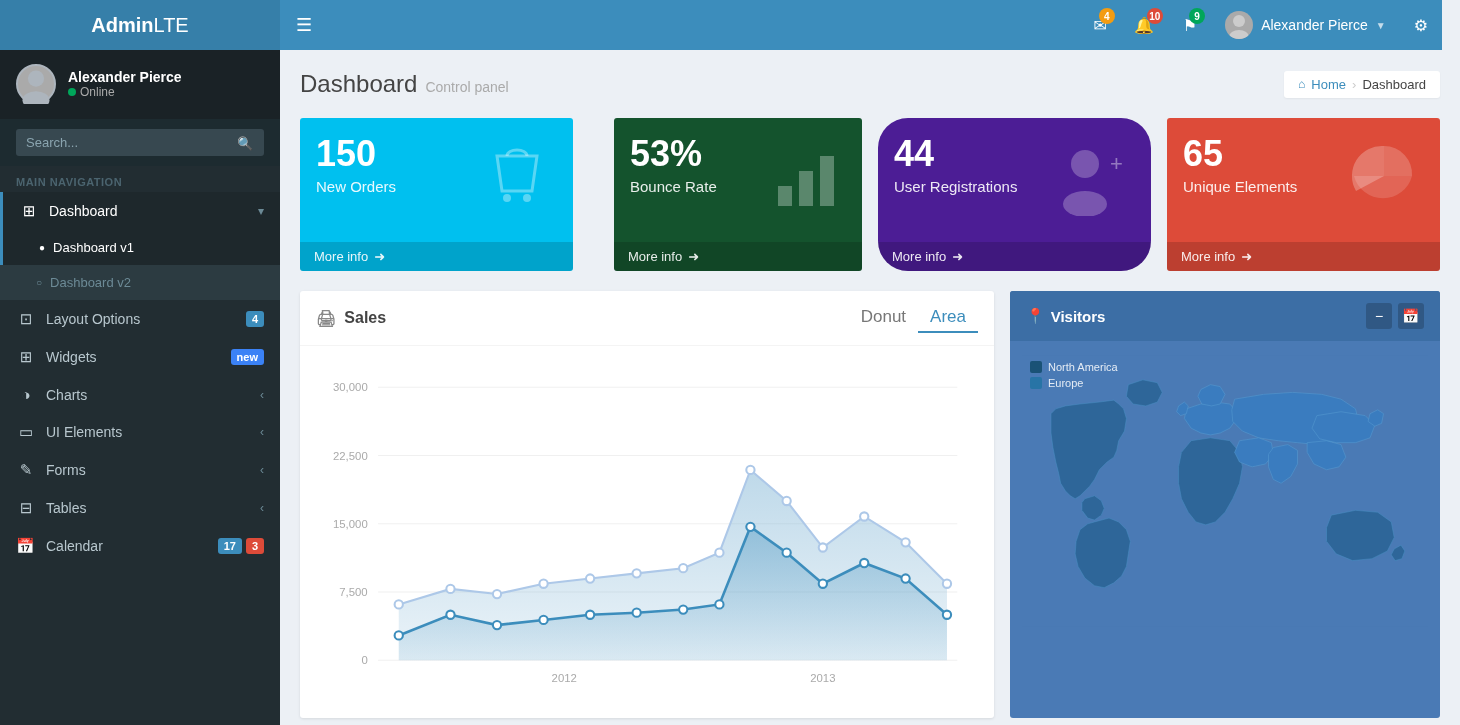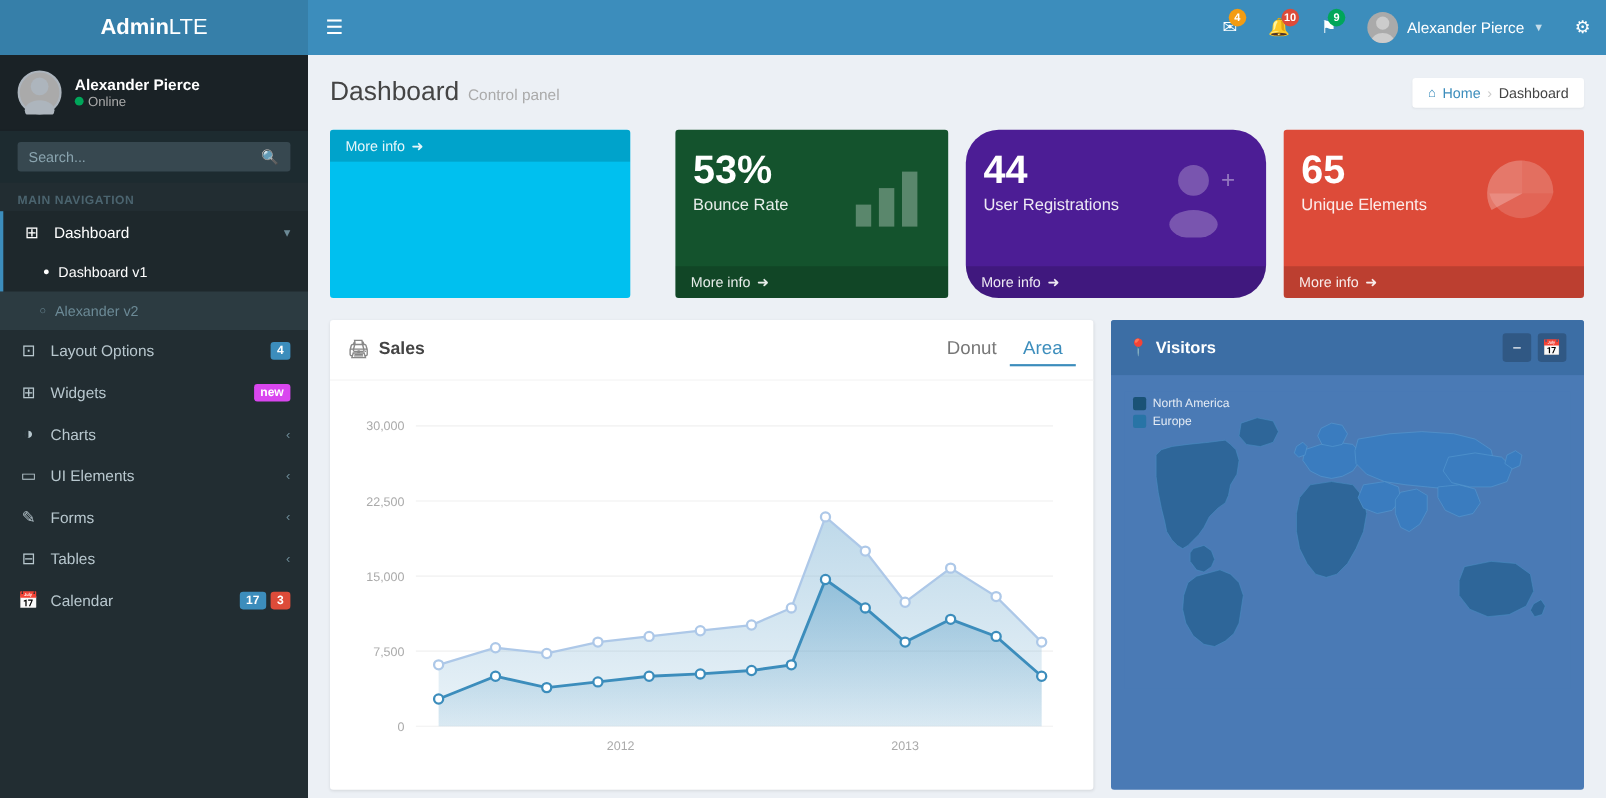--- a/index.html
+++ b/index.html
@@ -6,21 +6,21 @@
     body { font-family: 'Source Sans Pro', 'Helvetica Neue', Helvetica, Arial, sans-serif; font-size: 14px; background: #ecf0f5; }
 
     
     .navbar {
       background: #3c8dbc;
       height: 50px;
       display: flex;
       align-items: center;
       padding: 0;
       position: fixed;
-      top: 0; left: 0; right: 0;
+      top: 0; left: 0; right: 18px;
       z-index: 100;
     }
     .navbar-logo {
       width: 280px;
       background: #367fa9;
       height: 50px;
       display: flex;
       align-items: center;
       justify-content: center;
       font-size: 20px;
@@ -176,21 +176,21 @@
     .nav-item-icon { margin-right: 10px; width: 20px; text-align: center; font-size: 15px; }
     .nav-item-label { flex: 1; }
     .nav-item-badge {
       background: #f39c12;
       color: white;
       border-radius: 3px;
       font-size: 11px;
       padding: 2px 6px;
       font-weight: 700;
     }
-    .nav-item-badge.green { background: #d946ef; }
+    .nav-item-badge.green { background: #3b82f6; }
     .nav-item-badge.blue { background: #3c8dbc; }
     .nav-item-badge.red { background: #dd4b39; }
     .nav-item-arrow { font-size: 12px; color: #6c8a96; }
     .nav-sub { background: #2c3b41; }
     .nav-sub .nav-item { padding-left: 36px; font-size: 13px; }
     .nav-sub .nav-item::before {
       content: '○';
       margin-right: 8px;
       font-size: 10px;
       color: #6c8a96;
@@ -418,21 +418,21 @@
     <div class="nav-item active">
       <span class="nav-item-icon">⊞</span>
       <span class="nav-item-label">Dashboard</span>
       <span class="nav-item-arrow">▾</span>
     </div>
     <div class="nav-sub">
       <div class="nav-item active">
         <span>Dashboard v1</span>
       </div>
       <div class="nav-item" style="color:#6c8a96">
-        <span>Alexander v2</span>
+        <span>Dashboard v2</span>
       </div>
     </div>
 
     <div class="nav-item">
       <span class="nav-item-icon">⊡</span>
       <span class="nav-item-label">Layout Options</span>
       <span class="nav-item-badge blue">4</span>
     </div>
 
     <div class="nav-item">
@@ -484,20 +484,34 @@
         <span style="color:#3c8dbc;font-size:12px">⌂</span>
         <a style="color:#3c8dbc;text-decoration:none">Home</a>
         <span class="breadcrumb-sep">›</span>
         <span class="breadcrumb-current">Dashboard</span>
       </div>
     </div>
 
     <div class="info-boxes">
 
       <div class="info-box bg-cyan">
+        <div class="info-box-top">
+          <div class="info-box-text">
+            <div class="info-box-number">150</div>
+            <div class="info-box-label">New Orders</div>
+          </div>
+          <div class="info-box-icon">
+            <svg width="80" height="80" viewBox="0 0 80 80" fill="none">
+              <path d="M20 20 L60 20 L55 55 L25 55 Z" stroke="rgba(255,255,255,0.35)" stroke-width="3" fill="none"></path>
+              <path d="M30 20 C30 12 50 12 50 20" stroke="rgba(255,255,255,0.35)" stroke-width="3" fill="none"></path>
+              <circle cx="30" cy="62" r="4" fill="rgba(255,255,255,0.35)"></circle>
+              <circle cx="50" cy="62" r="4" fill="rgba(255,255,255,0.35)"></circle>
+            </svg>
+          </div>
+        </div>
         <a class="info-box-footer">
           <span>More info</span>
           <span>➜</span>
         </a>
       </div>
 
       <div class="info-box bg-green">
         <div class="info-box-top">
           <div class="info-box-text">
             <div class="info-box-number">53%</div>

